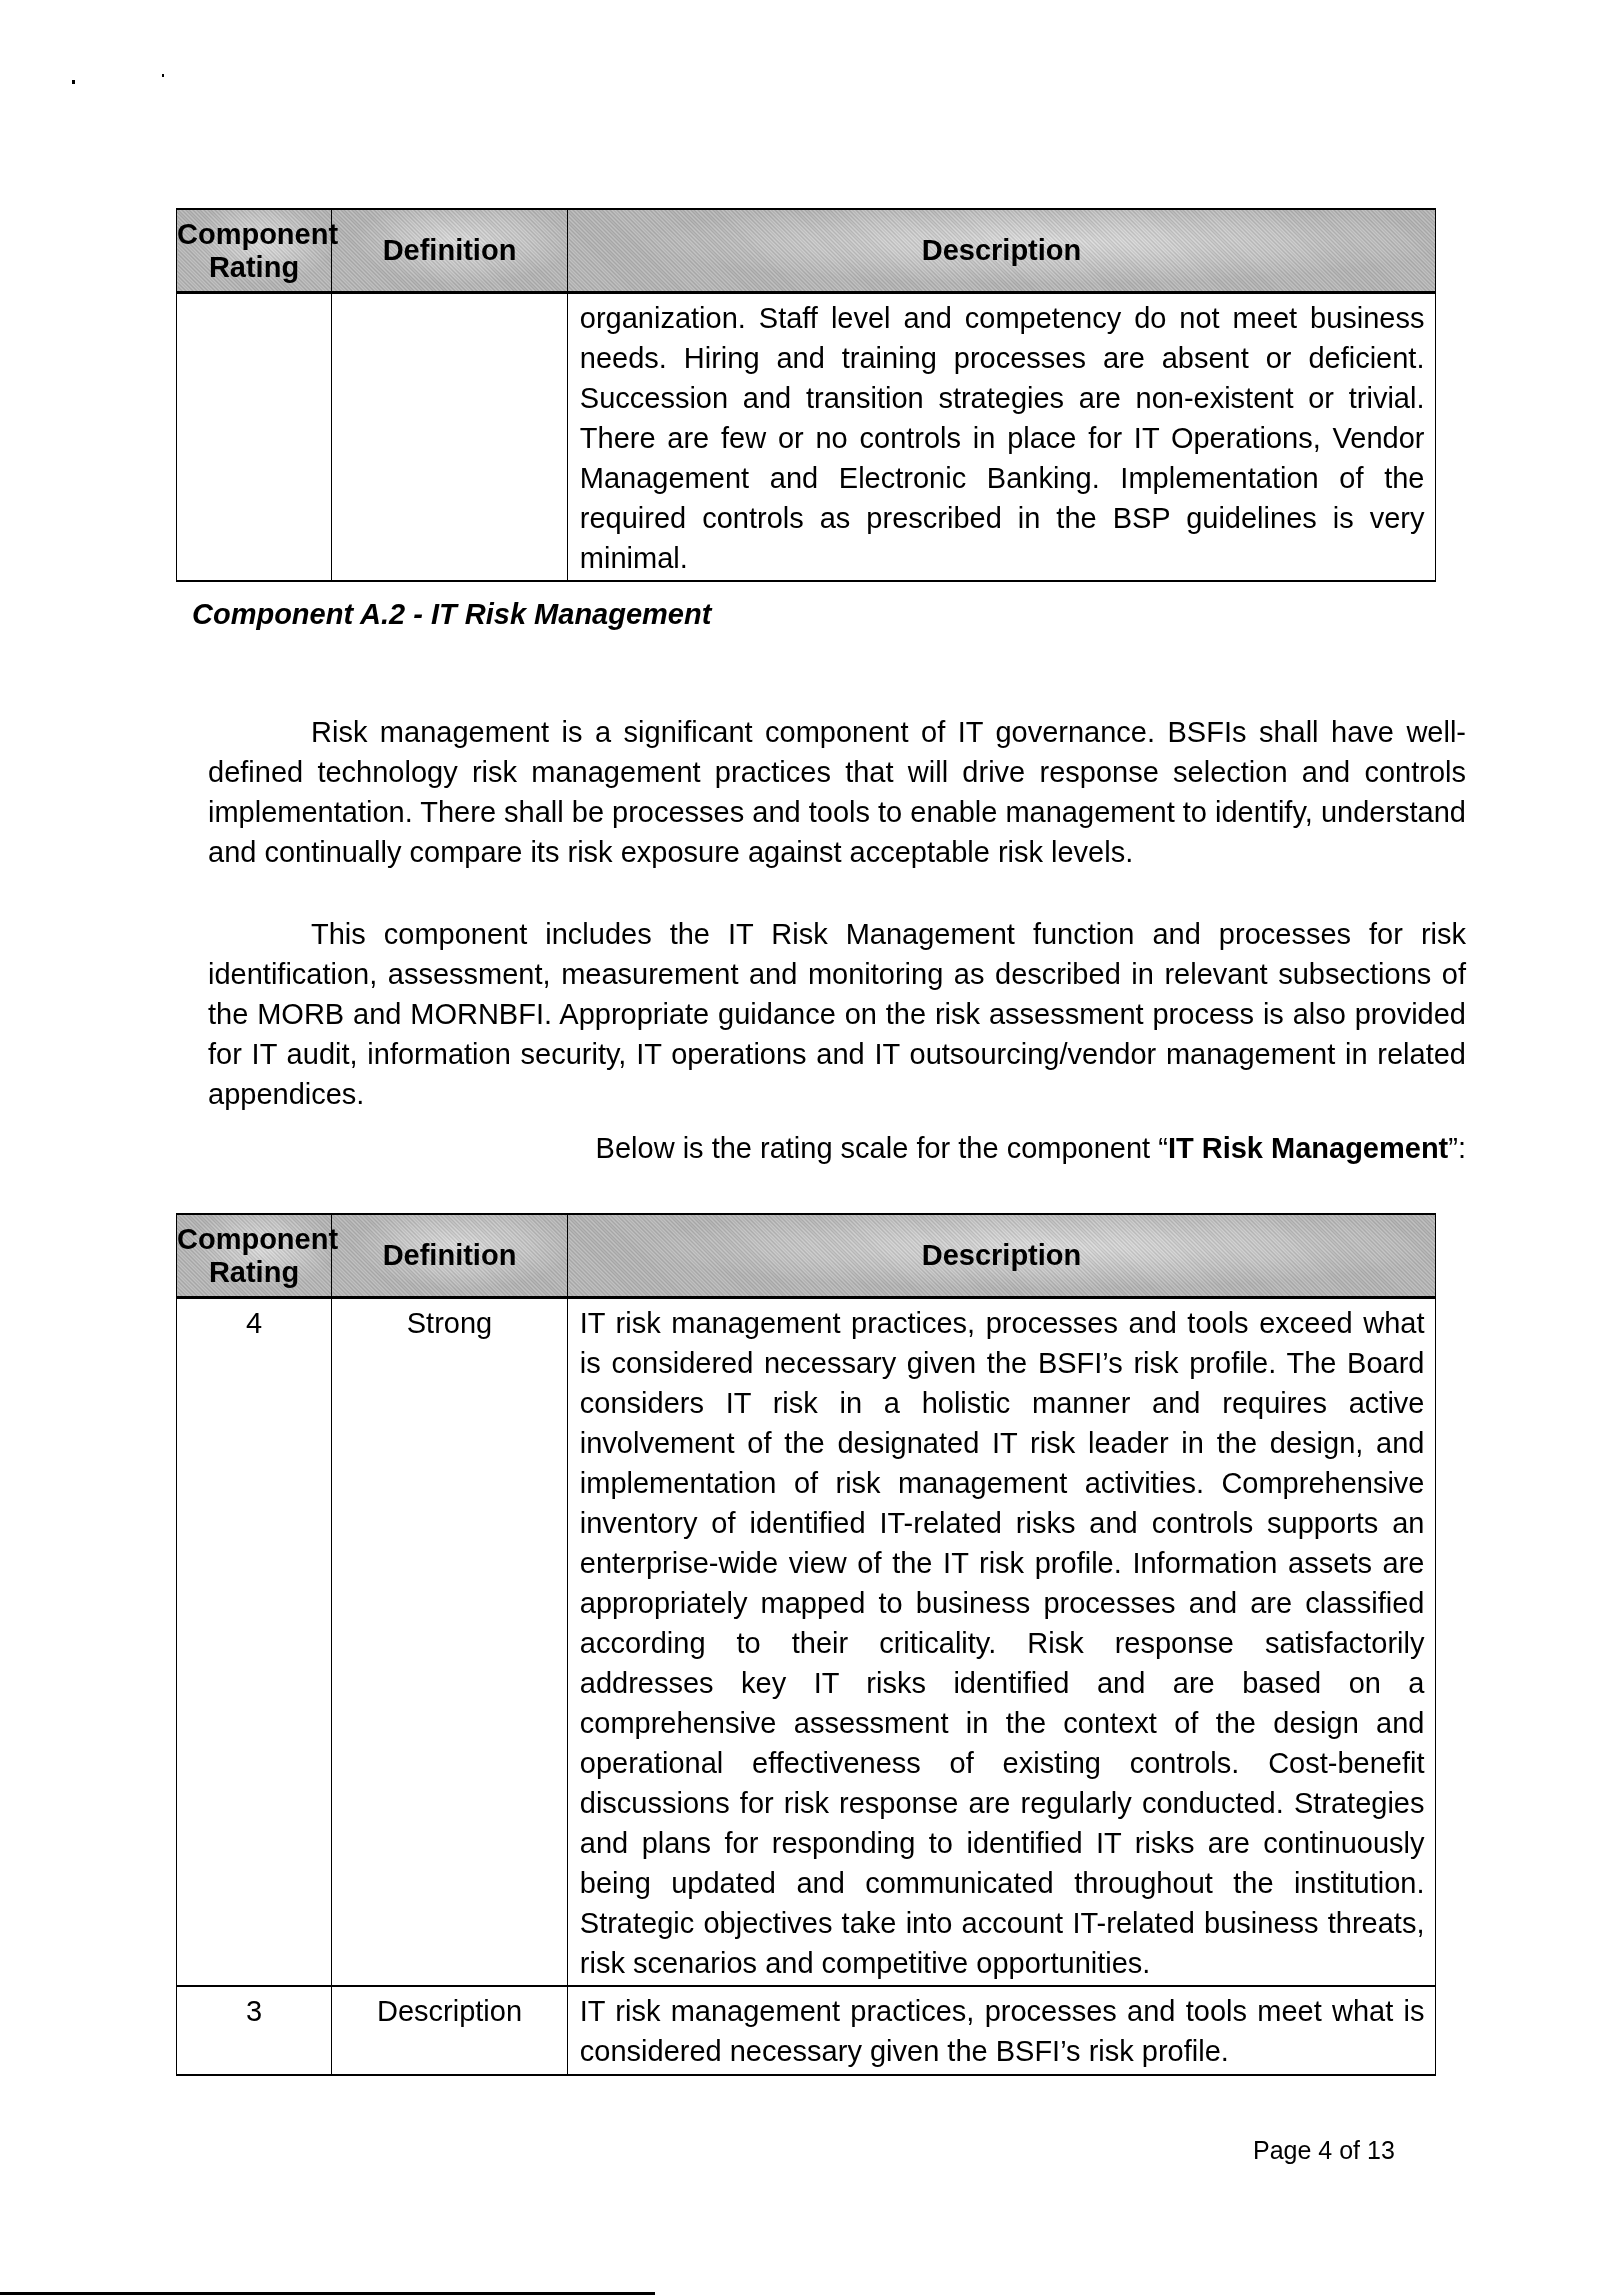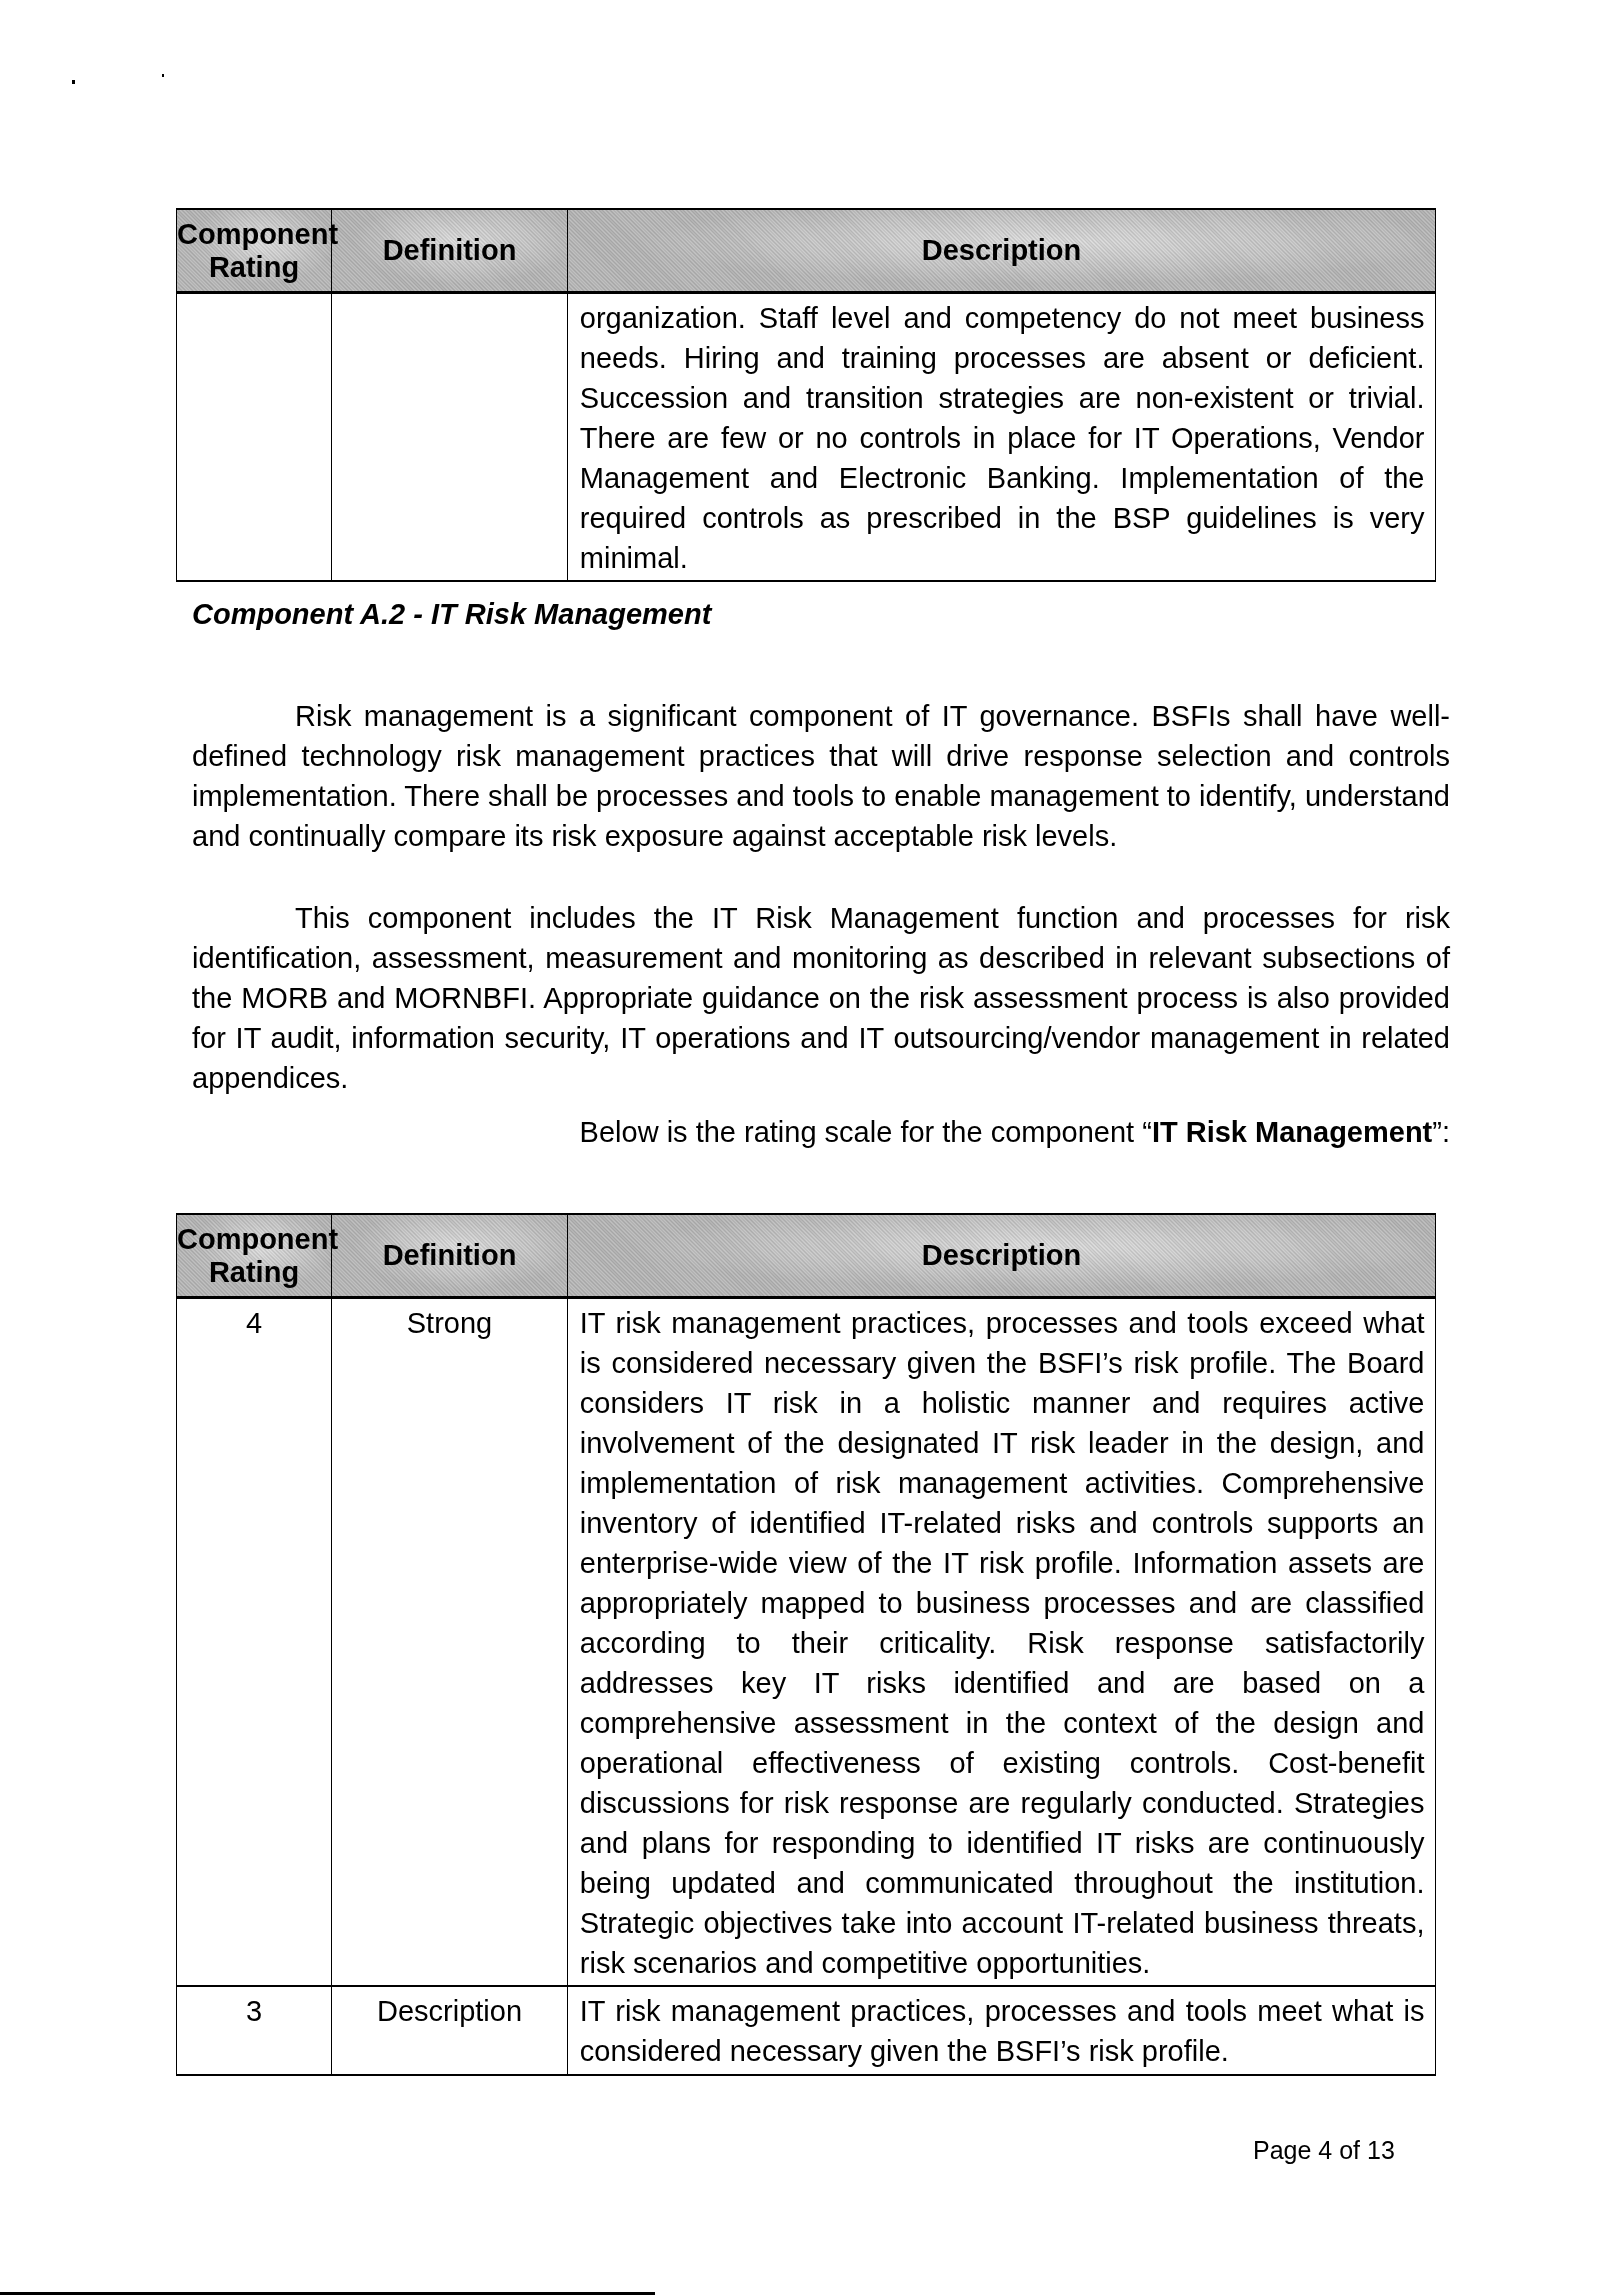--- a/index.html
+++ b/index.html
@@ -75,21 +75,21 @@
       line-height: 39px;
     }
     .para {
       position: absolute;
       left: 192px;
       width: 1258px;
       font-size: 29px;
       line-height: 40px;
       text-align: justify;
       text-indent: 103px;
-      margin: 0;
+      margin: 16px;
     }
     #para-1 { top: 696px; }
     #para-2 { top: 898px; }
     #para-3 {
       top: 1112px;
       text-align: right;
     }
     .page-number {
       position: absolute;
       left: 1253px;

